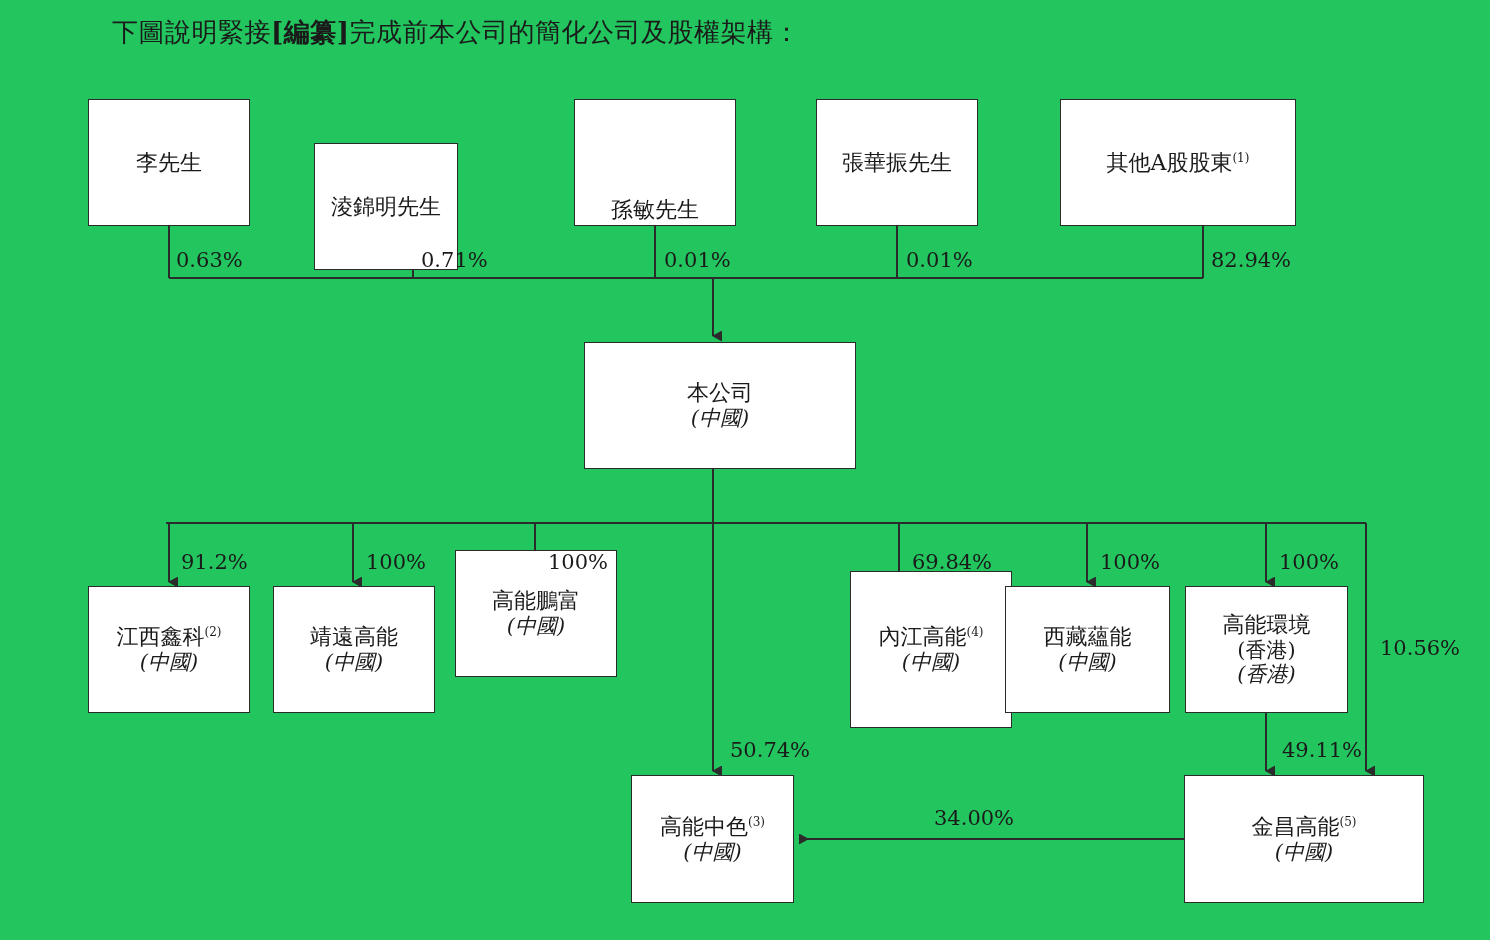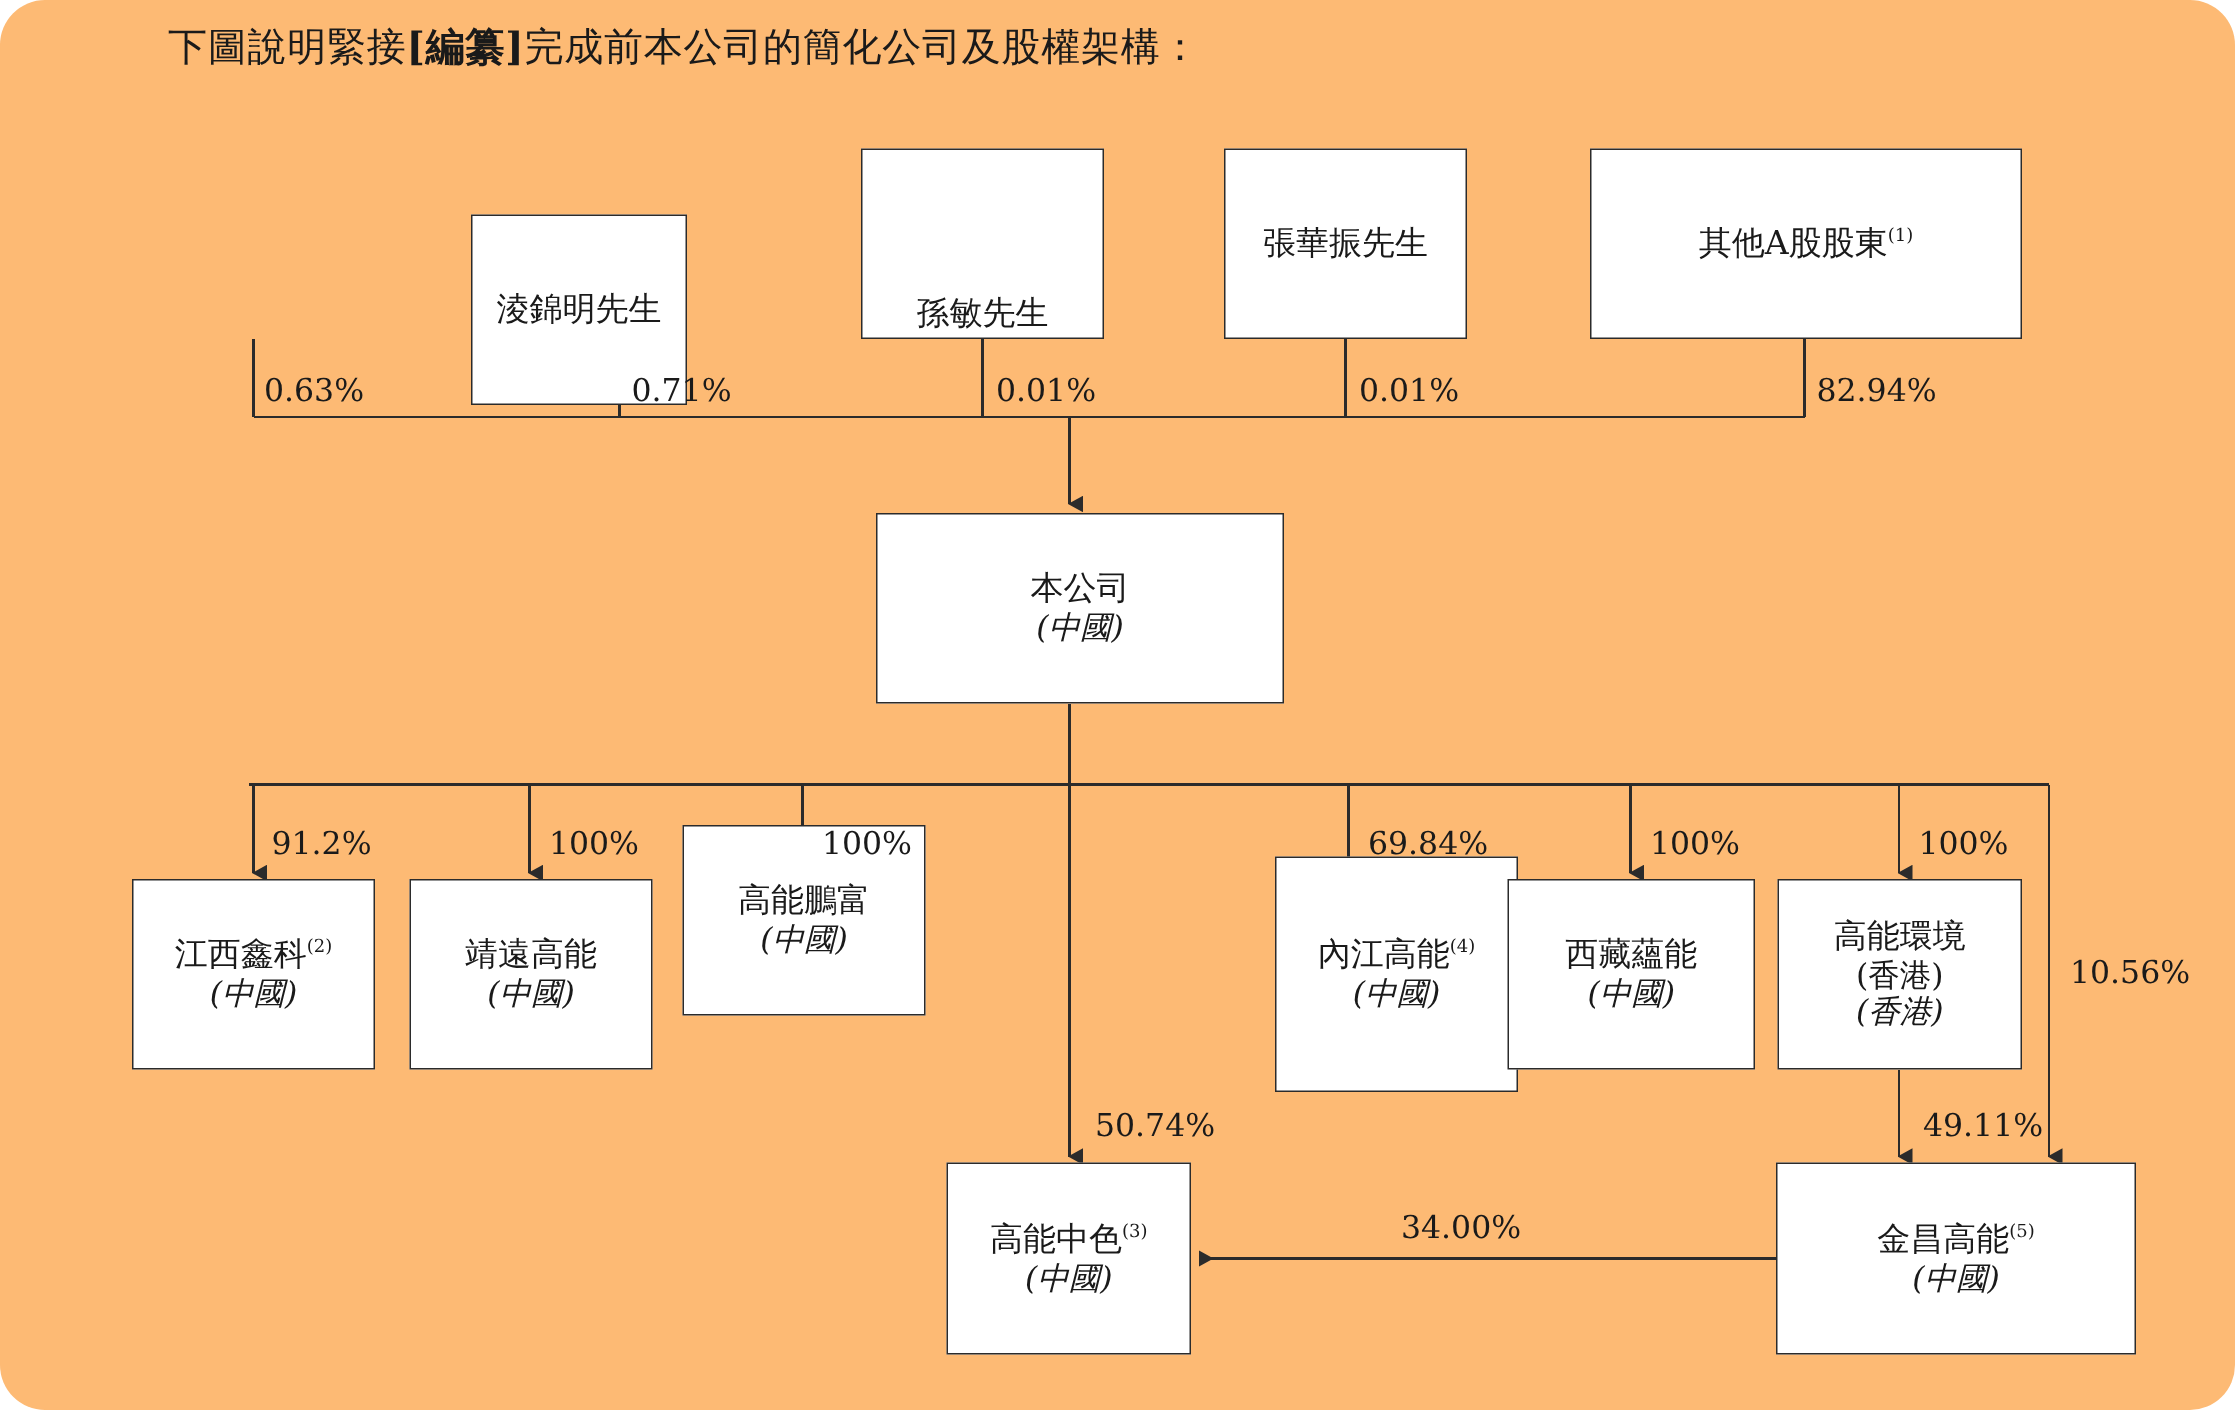--- a/index.html
+++ b/index.html
@@ -5,25 +5,24 @@
 <style>
   html, body {
     margin: 0;
     padding: 0;
     background: #ffffff;
   }
   #page {
     position: relative;
     width: 1490px;
     height: 940px;
-    background: #fdba74;
+    background: #22c55e;
     font-family: "DejaVu Serif", "Liberation Serif", serif;
     color: #1a1a1a;
     overflow: hidden;
-    border-radius: 30px;
   }
   #chart-svg {
     position: absolute;
     left: 0;
     top: 0;
     width: 1490px;
     height: 940px;
   }
   .title-text {
     position: absolute;
@@ -117,34 +116,37 @@
       <line x1="713" y1="523" x2="713" y2="771" marker-end="url(#arrowDown)"></line>
 
       <line x1="1266" y1="713" x2="1266" y2="771" marker-end="url(#arrowDown)"></line>
 
       <line x1="1366" y1="523" x2="1366" y2="771" marker-end="url(#arrowDown)"></line>
 
       <line x1="1184" y1="839" x2="800" y2="839" marker-end="url(#arrowLeft)"></line>
     </g>
   </svg>
 
+  <div class="node-box" style="left:88px; top:99px; width:162px; height:127px;">
+    <div class="node-line"><span>李先生</span></div>
+  </div>
 
   <div class="node-box" style="left:314px; top:99px; width:144px; height:127px;margin-top:44px;">
     <div class="node-line"><span>淩錦明先生</span></div>
   </div>
 
   <div class="node-box" style="left:574px; top:99px; width:162px; height:127px;justify-content:flex-end;">
     <div class="node-line"><span>孫敏先生</span></div>
   </div>
 
   <div class="node-box" style="left:816px; top:99px; width:162px; height:127px;text-align:center;">
     <div class="node-line"><span>張華振先生</span></div>
   </div>
 
-  <div class="node-box" style="left:1060px; top:99px; width:288px; height:127px;">
+  <div class="node-box" style="left:1060px; top:99px; width:236px; height:127px;">
     <div class="node-line"><span>其他A股股東</span><span class="supsmall">(1)</span></div>
   </div>
 
   <div class="pct-label" style="left:176px; top:250px;">0.63%</div>
   <div class="pct-label" style="left:421px; top:250px;">0.71%</div>
   <div class="pct-label" style="left:664px; top:250px;">0.01%</div>
   <div class="pct-label" style="left:906px; top:250px;">0.01%</div>
   <div class="pct-label" style="left:1211px; top:250px;">82.94%</div>
 
   <div class="node-box" style="left:584px; top:342px; width:272px; height:127px;">

